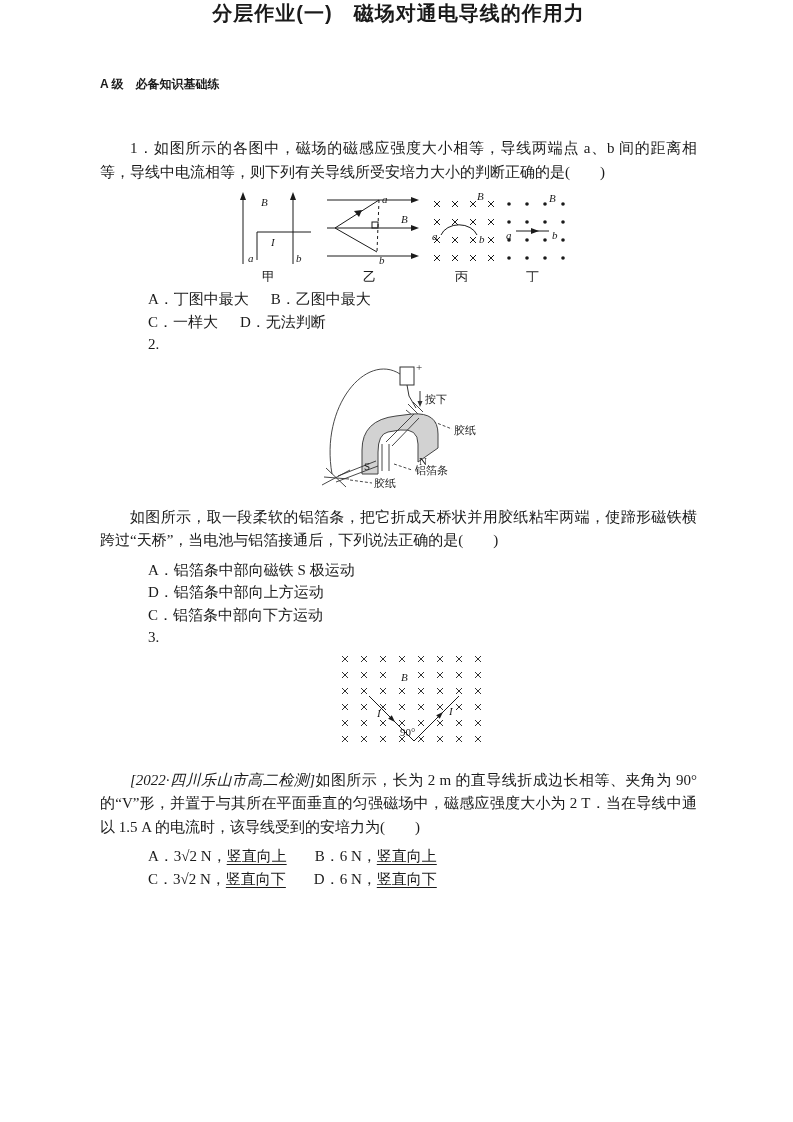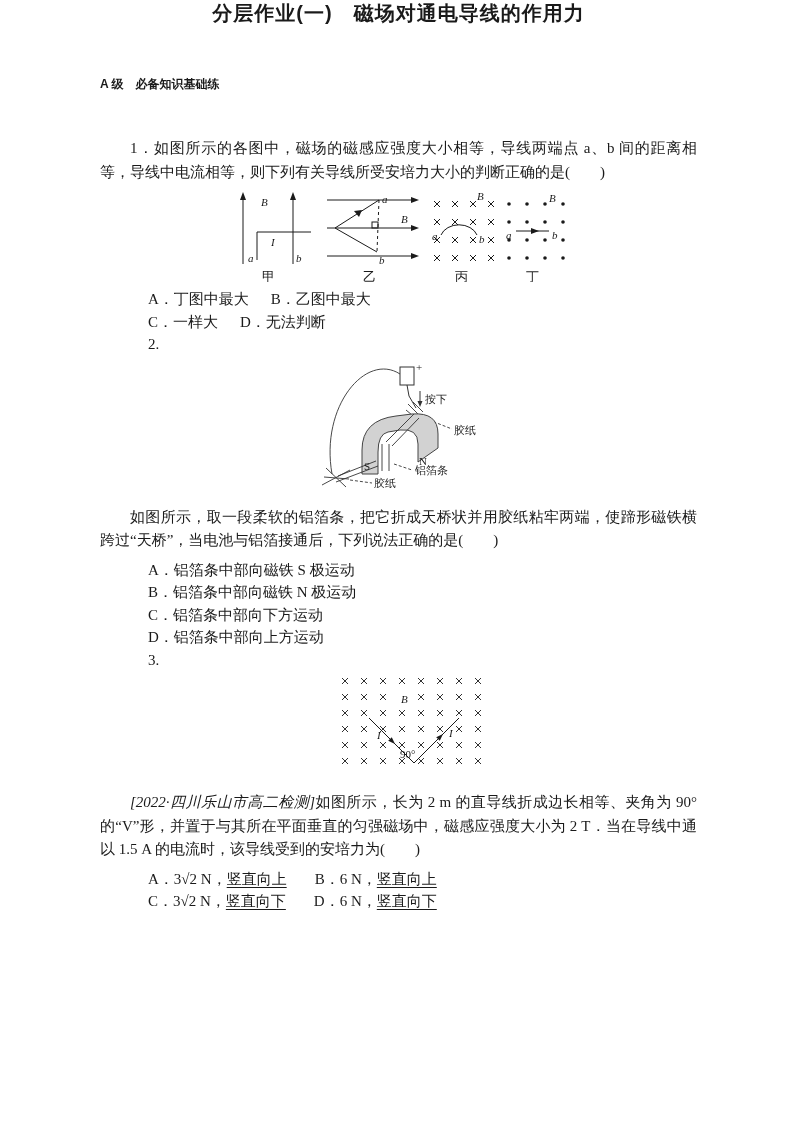--- a/index.html
+++ b/index.html
@@ -191,23 +191,22 @@
         </g>
         <text class="lbl" x="58" y="129">胶纸</text>
       </svg>
     </div>
 
     <div class="para tight">
       <span>如图所示，取一段柔软的铝箔条，把它折成天桥状并用胶纸粘牢两端，使蹄形磁铁横跨过“天桥”，当电池与铝箔接通后，下列说法正确的是(　　)</span>
     </div>
     <div class="opt-rows">
       <div class="opt-row"><span>A．</span><span>铝箔条中部向磁铁 S 极运动</span></div>
-      <div class="opt-row"><span>B．</span><span>铝箔条中部向磁铁 N 极运动</span></div>
+      <div class="opt-row"><span>D．</span><span>铝箔条中部向上方运动</span></div>
       <div class="opt-row"><span>C．</span><span>铝箔条中部向下方运动</span></div>
-      <div class="opt-row"><span>D．</span><span>铝箔条中部向上方运动</span></div>
     </div>
 
     <div class="qnum">3.</div>
 
     <div class="fig-wrap fig3-wrap">
       <svg width="150" height="100" viewBox="0 0 150 100">
         <g stroke="#1a1a1a" stroke-width="0.9" fill="none">
           <path d="M3,5 l6,6 M9,5 l-6,6 M22,5 l6,6 M28,5 l-6,6 M41,5 l6,6 M47,5 l-6,6 M60,5 l6,6 M66,5 l-6,6 M79,5 l6,6 M85,5 l-6,6 M98,5 l6,6 M104,5 l-6,6 M117,5 l6,6 M123,5 l-6,6 M136,5 l6,6 M142,5 l-6,6
                    M3,21 l6,6 M9,21 l-6,6 M22,21 l6,6 M28,21 l-6,6 M41,21 l6,6 M47,21 l-6,6 M79,21 l6,6 M85,21 l-6,6 M98,21 l6,6 M104,21 l-6,6 M117,21 l6,6 M123,21 l-6,6 M136,21 l6,6 M142,21 l-6,6
                    M3,37 l6,6 M9,37 l-6,6 M22,37 l6,6 M28,37 l-6,6 M41,37 l6,6 M47,37 l-6,6 M60,37 l6,6 M66,37 l-6,6 M79,37 l6,6 M85,37 l-6,6 M98,37 l6,6 M104,37 l-6,6 M117,37 l6,6 M123,37 l-6,6 M136,37 l6,6 M142,37 l-6,6

